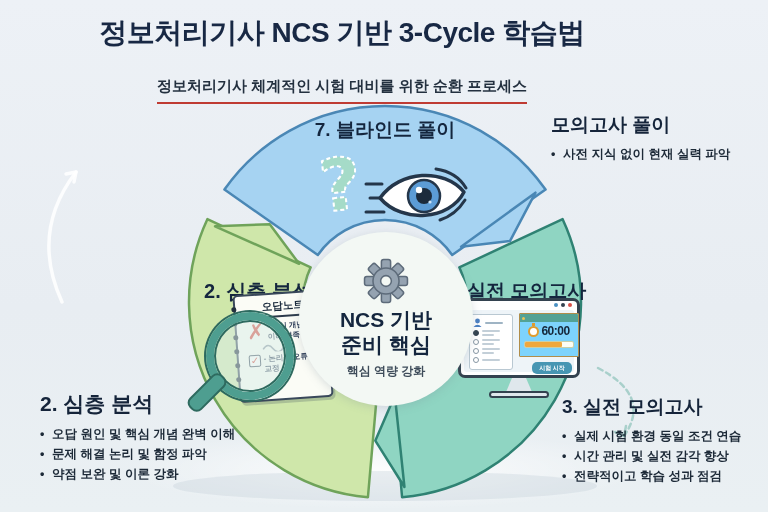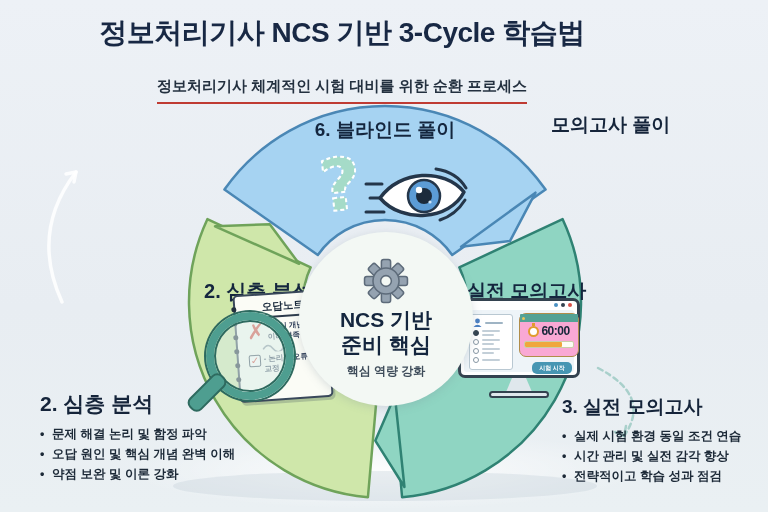--- a/index.html
+++ b/index.html
@@ -68,21 +68,21 @@
   .mon-dots i{width:4px;height:4px;border-radius:50%;display:block;}
   .screen{position:absolute;left:3px;top:9px;right:3px;bottom:3px;background:#eef4f8;border-radius:3px;}
   .quiz-card{position:absolute;left:5px;top:4px;width:44px;height:56px;background:#fff;border:1.5px solid #b9c8d2;border-radius:3px;padding:3px;box-sizing:border-box;}
   .avatar-row{display:flex;align-items:center;gap:3px;margin-bottom:3px;}
   .q-row{display:flex;align-items:center;gap:3px;margin-bottom:3px;}
   .q-circle{width:6px;height:6px;border-radius:50%;border:1.5px solid #8796a3;box-sizing:border-box;flex:0 0 auto;}
   .q-circle.filled{background:#33424f;border-color:#33424f;}
   .q-lines{display:flex;flex-direction:column;gap:1.5px;}
   .q-lines i{display:block;height:2px;background:#c3cfd8;border-radius:1px;}
   .bar-long{width:18px;}  .bar-short{width:12px;}
-  .timer-win{position:absolute;left:55px;top:3px;width:60px;height:44px;background:#f9a8d4;border:1.8px solid #b08d4a;border-radius:7px;box-sizing:border-box;}
+  .timer-win{position:absolute;left:55px;top:3px;width:60px;height:44px;background:#7dd3fc;border:1.8px solid #b08d4a;border-radius:1px;box-sizing:border-box;}
   .timer-bar{height:8px;background:#53a295;border-radius:1px 1px 0 0;display:flex;align-items:center;padding-left:2px;gap:2px;}
   .timer-bar i{width:3px;height:3px;border-radius:50%;background:#e7c55a;display:block;}
   .timer-body{display:flex;align-items:center;justify-content:center;gap:2px;padding-top:2px;}
   .stopwatch{width:11px;height:11px;border:2.5px solid #e09c2e;border-radius:50%;background:#fff;position:relative;box-sizing:border-box;}
   .stopwatch::before{content:"";position:absolute;left:2px;top:-5px;width:3px;height:3px;background:#e09c2e;}
   .timer-time{font-size:12px;font-weight:800;color:#152639;letter-spacing:-0.5px;}
   .progress{margin:3px auto 0 auto;width:50px;height:7px;border:1.5px solid #c9cfa9;border-radius:2px;background:#fdfdf5;box-sizing:border-box;}
   .progress i{display:block;height:100%;width:78%;background:#efa73c;border-radius:1px;}
   .start-btn{position:absolute;left:68px;top:52px;width:40px;height:12px;background:#4796b3;border-radius:5px;
     color:#fff;font-size:6px;font-weight:700;text-align:center;line-height:12px;}
@@ -107,21 +107,21 @@
     <path d="M598,368 Q652,396 624,436" fill="none" stroke="rgba(90,170,155,0.45)" stroke-width="2.5" stroke-dasharray="5 4" stroke-linecap="round"></path>
     <path d="M624,436 l2,-10 m-2,10 l-9,-4" fill="none" stroke="rgba(90,170,155,0.45)" stroke-width="2.5" stroke-linecap="round"></path>
   <path d="M224.44619931935765,189.5790184751949 A196,196 0 0 1 545.5538006806423,189.57901847519497 L452.1704676316973,254.96673221921424 A82,82 0 0 0 317.8295323683027,254.96673221921418 Z" fill="#a6d3f2" stroke="#4a87b5" stroke-width="2.5" stroke-linejoin="round"></path>
       <path d="M535.4771609537402,192.6719430736 L509.9323724355842,241.06641059631824 L461.04759747124507,246.74818628450754 Z" fill="#a6d3f2" stroke="#4a87b5" stroke-width="2.5" stroke-linejoin="round"></path>
       <path d="M367.91747442145896,497.2541608259821 A196,196 0 0 1 207.36367374081658,219.16682069882296 L310.6827614629947,267.3453025372627 A82,82 0 0 0 377.85322909469204,383.68796524352314 Z" fill="#cfe7aa" stroke="#6fa35a" stroke-width="2.5" stroke-linejoin="round"></path>
       <path d="M215.0805448784762,226.34698438790122 L269.7637774148492,224.27218641756622 L299.1267269815955,263.7667555508748 Z" fill="#cfe7aa" stroke="#6fa35a" stroke-width="2.5" stroke-linejoin="round"></path>
       <path d="M562.6363262591834,219.1668206988229 A196,196 0 0 1 402.082525578541,497.2541608259821 L392.14677090530796,383.68796524352314 A82,82 0 0 0 459.3172385370053,267.3453025372626 Z" fill="#8fd5c2" stroke="#2f8273" stroke-width="2.5" stroke-linejoin="round"></path>
       <path d="M404.44229416778353,486.98107253849884 L375.3038501495666,440.6614029861156 L394.82567554715945,395.48505816461767 Z" fill="#8fd5c2" stroke="#2f8273" stroke-width="2.5" stroke-linejoin="round"></path>
     </svg>
 
-  <div class="seg-label blind">6. 블라인드 풀이</div>
+  <div class="seg-label blind">7. 블라인드 풀이</div>
   <div class="seg-label analysis">2. 심층 분석</div>
   <div class="seg-label mock">3. 실전 모의고사</div>
 
   <svg class="icon-svg" style="left:308px;top:146px;" width="66" height="90">
     <text x="33" y="64" text-anchor="middle" font-size="72" font-weight="bold" fill="#a5dbc8" stroke="#ffffff" stroke-width="2" stroke-dasharray="4 3" transform="rotate(-6 33 45)" font-family="'DejaVu Sans',sans-serif">?</text>
   </svg>
 
   <svg class="icon-svg" style="left:364px;top:158px;" width="108" height="78">
     <line x1="2" y1="26" x2="18" y2="26" stroke="#24364a" stroke-width="3" stroke-linecap="round"></line>
     <line x1="6" y1="40" x2="16" y2="40" stroke="#24364a" stroke-width="3" stroke-linecap="round"></line>
@@ -248,28 +248,29 @@
         <div class="start-btn">시험 시작</div>
       </div>
     </div>
     <div class="stand-neck"></div>
     <div class="stand-base"></div>
   </div>
 
   <div class="info-block block-blind">
     <h3>모의고사 풀이</h3>
     <ul>
+      <li>사전 지식 없이 현재 실력 파악</li>
     </ul>
   </div>
 
   <div class="info-block block-analysis">
     <h3>2. 심층 분석</h3>
     <ul>
+      <li>오답 원인 및 핵심 개념 완벽 이해</li>
       <li>문제 해결 논리 및 함정 파악</li>
-      <li>오답 원인 및 핵심 개념 완벽 이해</li>
       <li>약점 보완 및 이론 강화</li>
     </ul>
   </div>
 
   <div class="info-block block-mock">
     <h3>3. 실전 모의고사</h3>
     <ul>
       <li>실제 시험 환경 동일 조건 연습</li>
       <li>시간 관리 및 실전 감각 향상</li>
       <li>전략적이고 학습 성과 점검</li>

